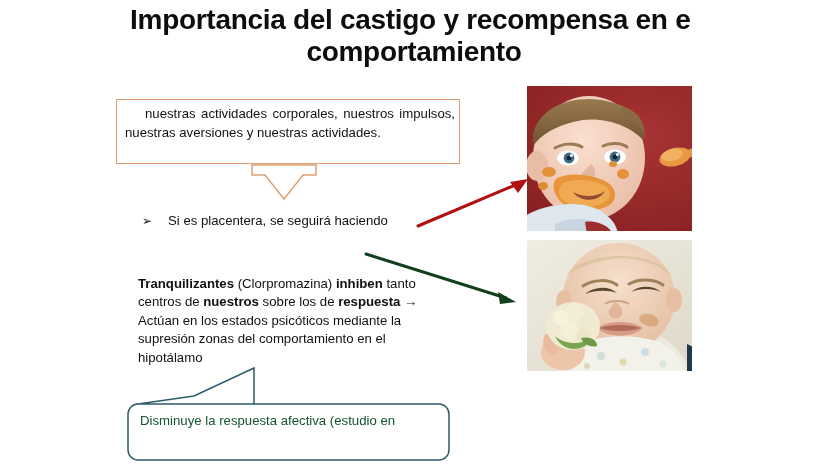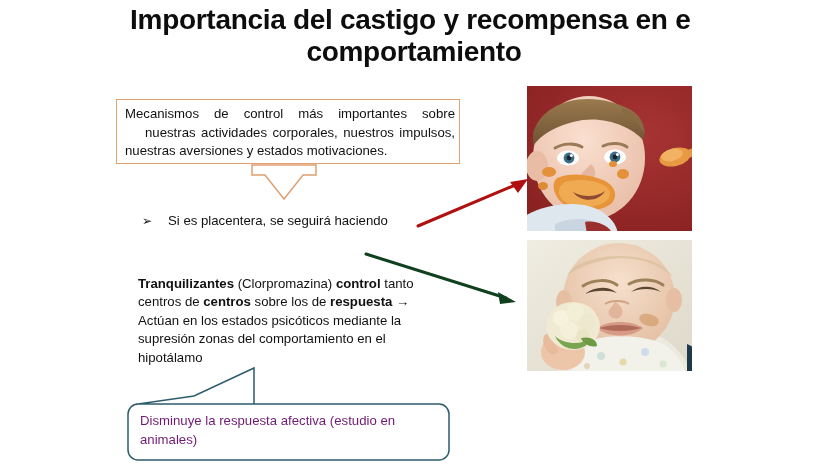--- a/index.html
+++ b/index.html
@@ -106,21 +106,21 @@
     width: 325px;
     height: 96px;
   }
   #callout .calloutText {
     position: absolute;
     left: 14px;
     top: 45px;
     width: 290px;
     font-size: 13.2px;
     line-height: 19px;
-    color: #701a75;
+    color: #14532d;
   }
 
   
   .photo {
     position: absolute;
     overflow: hidden;
   }
   #photo-top    { left: 527px; top: 86px;  width: 189px; height: 145px; }
   #photo-bottom { left: 527px; top: 240px; width: 189px; height: 131px; }
 
@@ -130,56 +130,54 @@
 </style>
 </head>
 <body>
 
 <div id="slide">
 
   <div id="title">Importancia del castigo y recompensa en el comportamiento</div>
 
   <div id="orange-box">
     <div class="txt">
-      <div style="text-align:justify;text-align-last:justify;">Mecanismos de control más importantes sobre</div>
       <div style="text-align:justify;text-align-last:justify;margin-left:20px;">nuestras actividades corporales, nuestros impulsos,</div>
-      <div class="lastline">nuestras aversiones y estados motivaciones.</div>
+      <div class="lastline">nuestras aversiones y nuestras actividades.</div>
     </div>
   </div>
 
   <svg id="down-arrow" viewBox="0 0 70 38">
     <polygon points="3,2 3,12 16,12 16,12 35,36 54,12 67,12 67,2" fill="none" stroke="#e0a070" stroke-width="1.5" stroke-linejoin="miter"></polygon>
   </svg>
 
   <div class="bullet-row" id="bullet-0">
     <span class="marker">➢</span><span>Si es placentera, se seguirá haciendo</span>
   </div>
 
 
-  <div id="paragraph"><b>Tranquilizantes</b><span> (Clorpromazina) </span><b>control</b><span> tanto centros de </span><b>centros</b><span> sobre los de </span><b>respuesta</b><span> → Actúan en los estados psicóticos mediante la supresión  zonas del comportamiento en el hipotálamo</span></div>
+  <div id="paragraph"><b>Tranquilizantes</b><span> (Clorpromazina) </span><b>inhiben</b><span> tanto centros de </span><b>nuestros</b><span> sobre los de </span><b>respuesta</b><span> → Actúan en los estados psicóticos mediante la supresión  zonas del comportamiento en el hipotálamo</span></div>
 
   <div id="callout">
     <svg width="325" height="96" viewBox="0 0 325 96">
       <path d="M 10,38
                L 128,38
                L 128,2
                L 68,30
                L 12,38
                A 10,10 0 0 0 2,48
                L 2,84
                A 10,10 0 0 0 12,94
                L 313,94
                A 10,10 0 0 0 323,84
                L 323,48
                A 10,10 0 0 0 313,38
                L 128,38" fill="#ffffff" stroke="#2d5c6b" stroke-width="1.5" stroke-linejoin="miter" stroke-linecap="butt"></path>
     </svg>
     <div class="calloutText">
       <div>Disminuye la respuesta afectiva (estudio en</div>
-      <div>animales)</div>
     </div>
   </div>
 
   <div class="photo" id="photo-top">
     <svg width="189" height="145" viewBox="0 0 189 145" preserveAspectRatio="none">
       <defs>
         <radialGradient id="redbg" cx="60%" cy="35%" r="85%">
           <stop offset="0%" stop-color="#a83434"></stop>
           <stop offset="100%" stop-color="#861f1f"></stop>
         </radialGradient>

